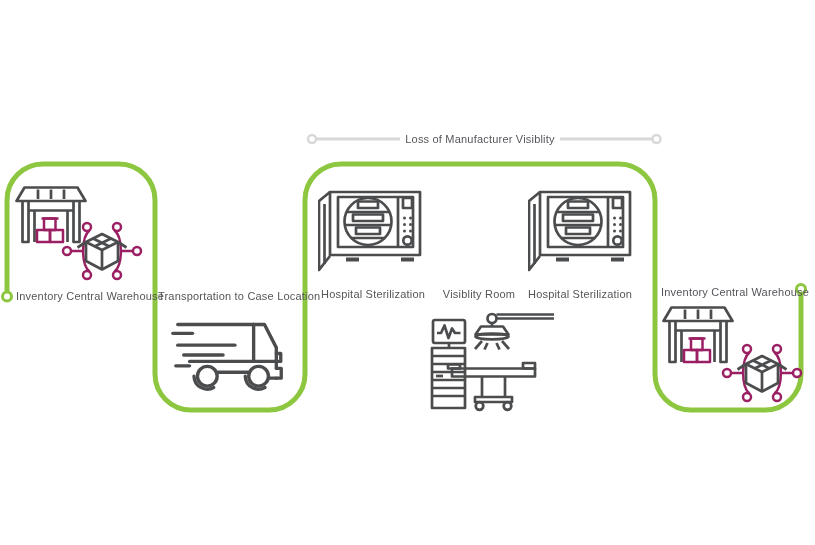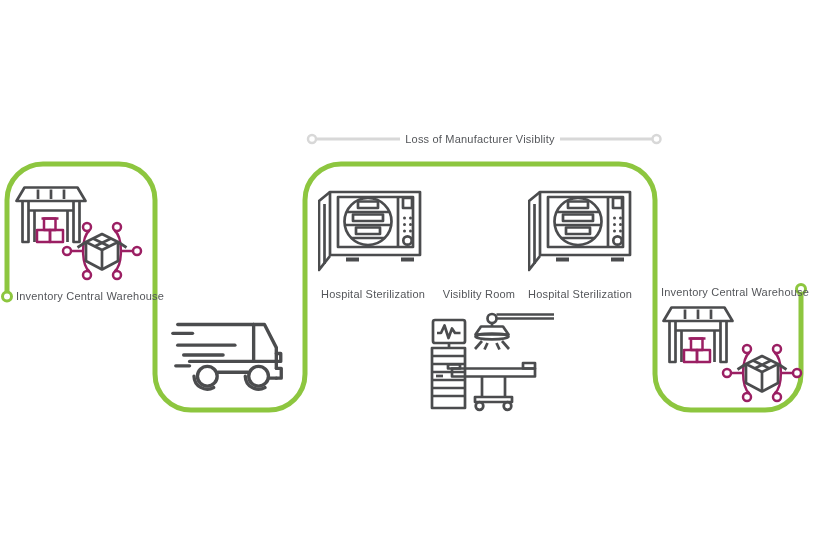--- a/index.html
+++ b/index.html
@@ -88,20 +88,21 @@
         <path d="M42,30.5 V49"></path>
         <path d="M26,22 L17.5,27.5"></path>
           <path d="M58,22 L66.5,27.5"></path>
         <path d="M33,18.5 L49.5,26.5"></path>
           <path d="M51,18.5 L34.5,26.5"></path>
       </g>
     </svg>
   </div>
   <div class="label" style="left:16px;top:290px;width:136px;">Inventory Central Warehouse</div>
 
+  <div class="label" style="left:158px;top:290px;width:150px;">Transportation to Case Location</div>
   <div class="icon" style="left:160px;top:317px;width:138px;height:77px;">
     <svg viewBox="0 0 140 78">
       <g class="st2">
         <path d="M18,7.5 H95"></path>
         <path d="M13,16.5 H33"></path>
         <path d="M18,28.5 H76"></path>
         <path d="M24,38.5 H64"></path>
         <path d="M16,49.5 H30"></path>
         <path d="M30,45 H118"></path>
         <path d="M95,7.5 V45"></path>

